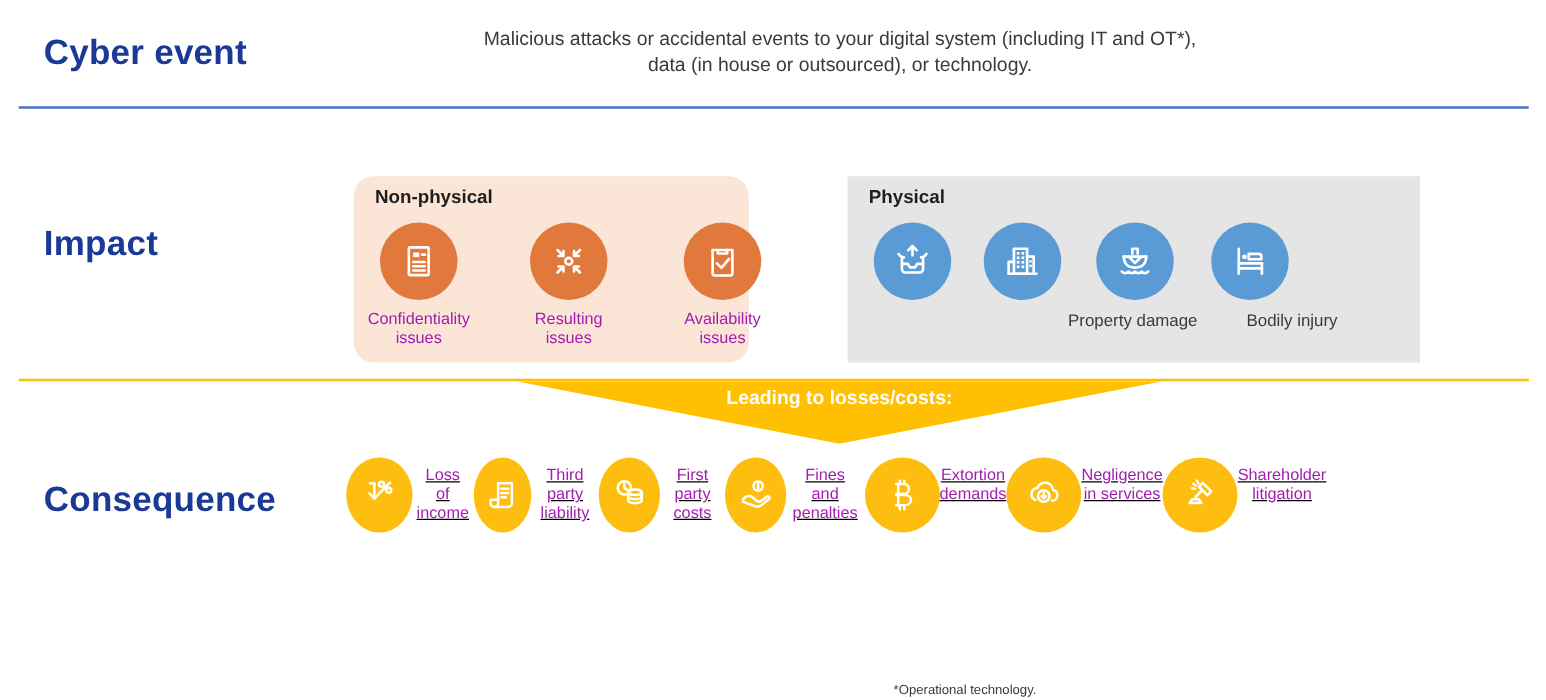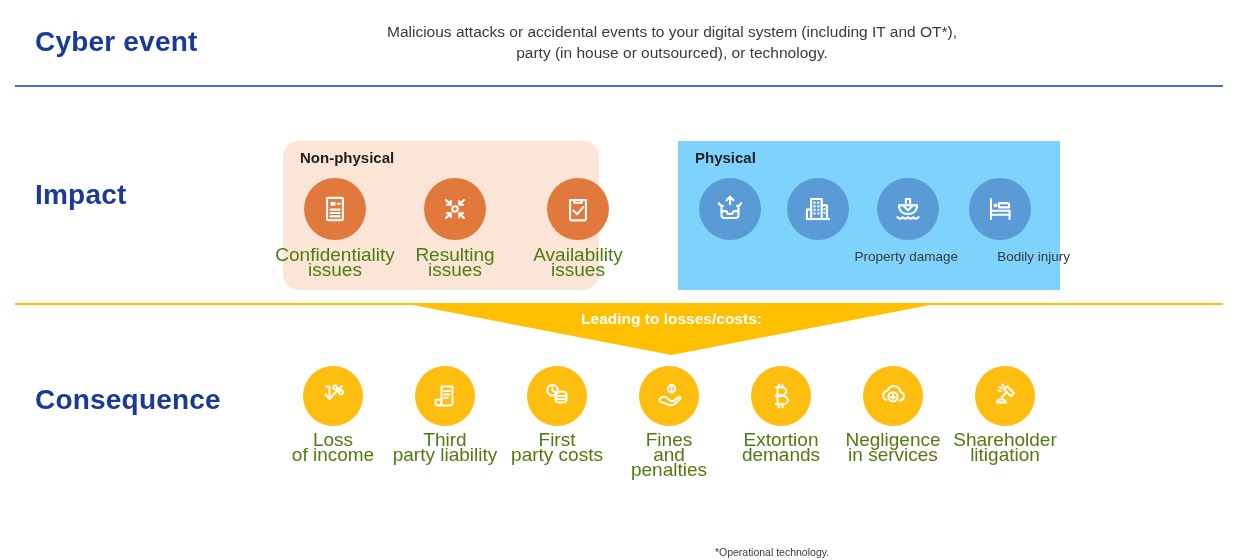--- a/index.html
+++ b/index.html
@@ -19,53 +19,53 @@
   #rule-yellow{top:303px;background:#FFC001;}
 
   .tri-wrap{position:absolute;left:413px;width:517px;height:50px;}
   #tri-blue{top:87px;}
   #tri-yellow{top:305px;}
   .banner-text{position:absolute;left:0;top:5px;width:100%;text-align:center;
                color:#fff;font-weight:bold;font-size:15.5px;}
 
   .panel{position:absolute;top:141px;height:149px;}
   #panel-nonphysical{left:283px;width:316px;background:#FBE5D6;border-radius:16px;}
-  #panel-physical{left:678px;width:382px;background:#7dd3fc;}
+  #panel-physical{left:678px;width:458px;background:#e5e5e5;}
   .panel-title{position:absolute;left:17px;top:8px;font-size:15px;font-weight:bold;color:#1F1F1F;}
 
   .circle{border-radius:50%;display:flex;align-items:center;justify-content:center;}
   .c-orange{width:62px;height:62px;background:#E2793C;}
   .c-blue{width:62px;height:62px;background:#5B9BD5;}
   .c-yellow{width:60px;height:60px;background:#FDBE10;}
   .circle svg{stroke:#fff;fill:none;stroke-width:2;stroke-linecap:round;stroke-linejoin:round;}
 
   .imp-item{position:absolute;top:37px;width:130px;display:flex;flex-direction:column;align-items:center;}
-  .item-label{margin-top:7px;font-size:19px;line-height:15px;text-align:center;
-              color:#4d7c0f;white-space:pre-line;}
+  .item-label{margin-top:7px;font-size:13px;line-height:15px;text-align:center;
+              color:#a21caf;white-space:pre-line;}
 
   .phys-circle{position:absolute;top:37px;}
   .phys-label{position:absolute;top:108px;font-size:13.5px;color:#3A3A3A;text-align:right;}
   #label-property{left:0;width:280px;}
   #label-bodily{left:252px;width:140px;}
 
   #consequence-row{position:absolute;left:277px;top:366px;width:784px;display:flex;}
-  .cons-item{flex:1;display:flex;flex-direction:column;align-items:center;}
+  .cons-item{flex:1;display:flex;flex-direction:row;text-decoration:underline;}
   .cons-item .item-label{margin-top:6px;}
 
   #footnote{position:absolute;left:572px;top:524px;width:400px;text-align:center;
             font-size:10.5px;color:#3A3A3A;margin-top:22px;}
 </style>
 </head>
 <body>
 
 <div id="canvas">
 
   <div class="heading" id="cyber-heading">Cyber event</div>
   <div class="description">Malicious attacks or accidental events to your digital system (including IT and OT*),
-party (in house or outsourced), or technology.</div>
+data (in house or outsourced), or technology.</div>
 
   <div class="rule" id="rule-blue"></div>
 
   <div class="heading" id="impact-heading">Impact</div>
 
   <div class="panel" id="panel-nonphysical">
     <div class="panel-title">Non-physical</div>
 
     <div class="imp-item" style="left:-13px;">
       <div class="circle c-orange">

